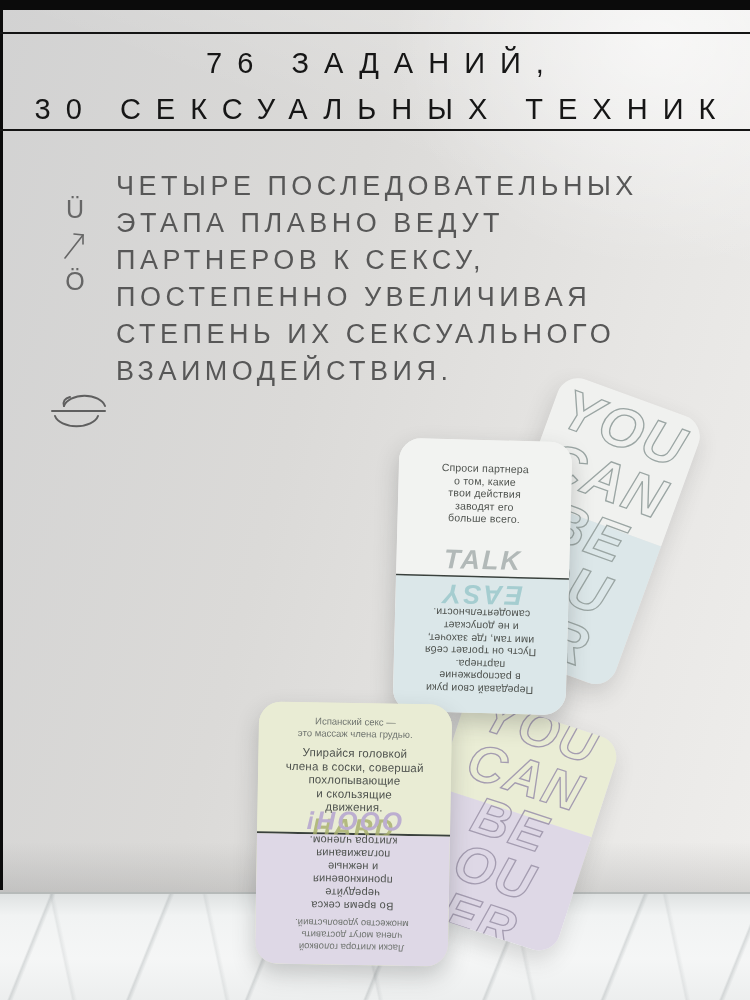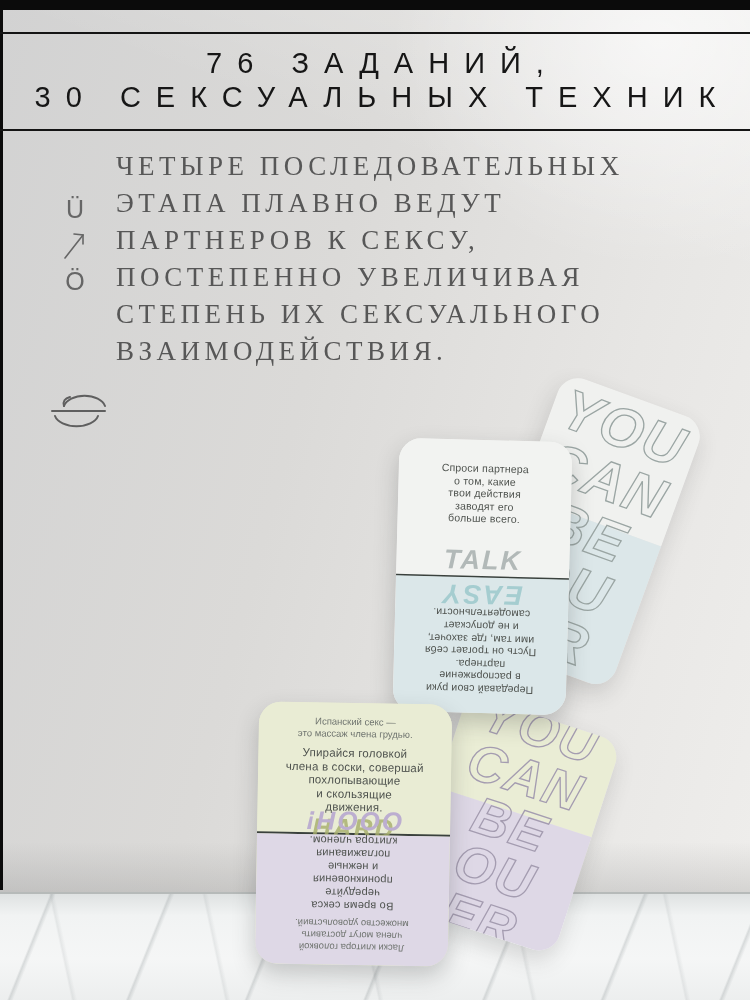--- a/index.html
+++ b/index.html
@@ -21,29 +21,29 @@
       repeating-linear-gradient(78deg,rgba(160,166,168,0) 0 70px,rgba(160,166,168,.18) 72px,rgba(160,166,168,0) 76px 150px),
       linear-gradient(to bottom,#dfe2e2 0%,#f1f3f3 20%,#f5f6f6 60%,#eceeee 100%);}
   
   .topbar{position:absolute;left:0;top:0;width:750px;height:10px;background:#0b0b0b;z-index:8;}
   .leftbar{position:absolute;left:0;top:10px;width:3px;height:880px;background:#0b0b0b;z-index:8;}
   .rule{position:absolute;left:0;right:0;height:2px;background:#141414;z-index:8;}
   .rule.top{top:32px}.rule.bottom{top:129px}
   
   .title{position:absolute;left:0;right:0;top:46px;z-index:8;text-align:center;color:#161616;}
   .title .l{font-size:29px;font-weight:400;letter-spacing:15px;padding-left:15px;line-height:34px;white-space:nowrap;}
-  .title .l2{margin-top:0;}
+  .title .l2{margin-top:12px;}
   
   .f-icon{position:absolute;z-index:8;color:#666;text-align:center;}
   .f-icon1{left:46px;top:196px;width:58px;font-size:25px;line-height:26px;}
   .f-icon1 svg{display:block;margin:6px auto;}
   .f-icon2{left:42px;top:384px;width:74px;}
   .f-text{position:absolute;left:116px;z-index:8;color:#575757;font-size:27px;line-height:37px;
     letter-spacing:4.5px;white-space:pre-line;}
-  .f-text1{top:148px;width:560px;font-family:Liberation Serif, serif;}
+  .f-text1{top:168px;width:560px;}
   .f-text2{top:352px;width:560px;}
   
   .card,.bcard{position:absolute;border-radius:22px;overflow:hidden;box-sizing:border-box;}
   .bcard{transform-origin:top left;box-shadow:0 10px 22px rgba(60,60,60,.18);}
   .card{box-shadow:0 10px 22px rgba(50,55,55,.25);}
   .half{box-sizing:border-box;display:flex;flex-direction:column;align-items:center;height:calc(50% - 1px);}
   .divider{height:2px;background:#3a413d;width:100%;}
   .half.flip{transform:rotate(180deg);}
   .card-text{font-size:10.5px;line-height:12.6px;letter-spacing:.2px;color:#4e524e;text-align:center;white-space:pre-line;}
   .card-quote{font-size:9.5px;line-height:12px;color:#6f746f;text-align:center;white-space:pre-line;}

